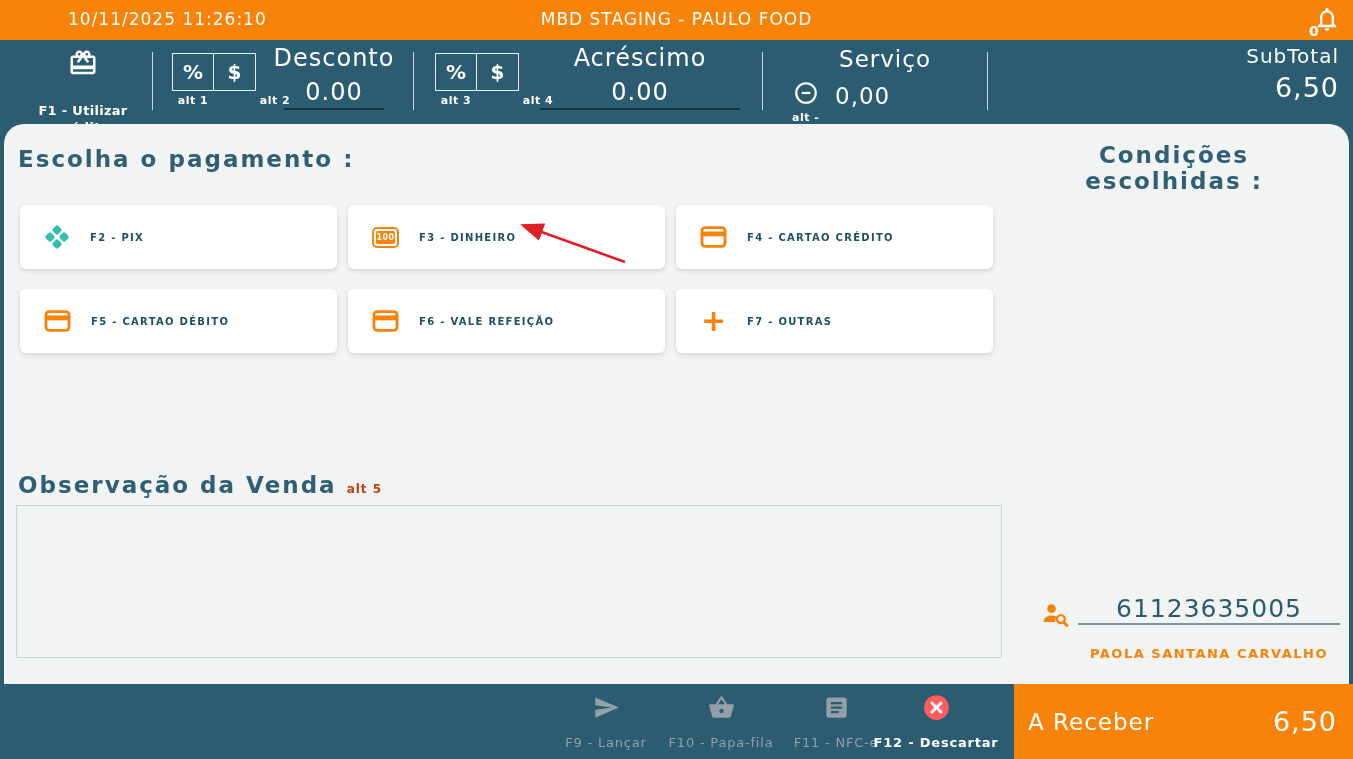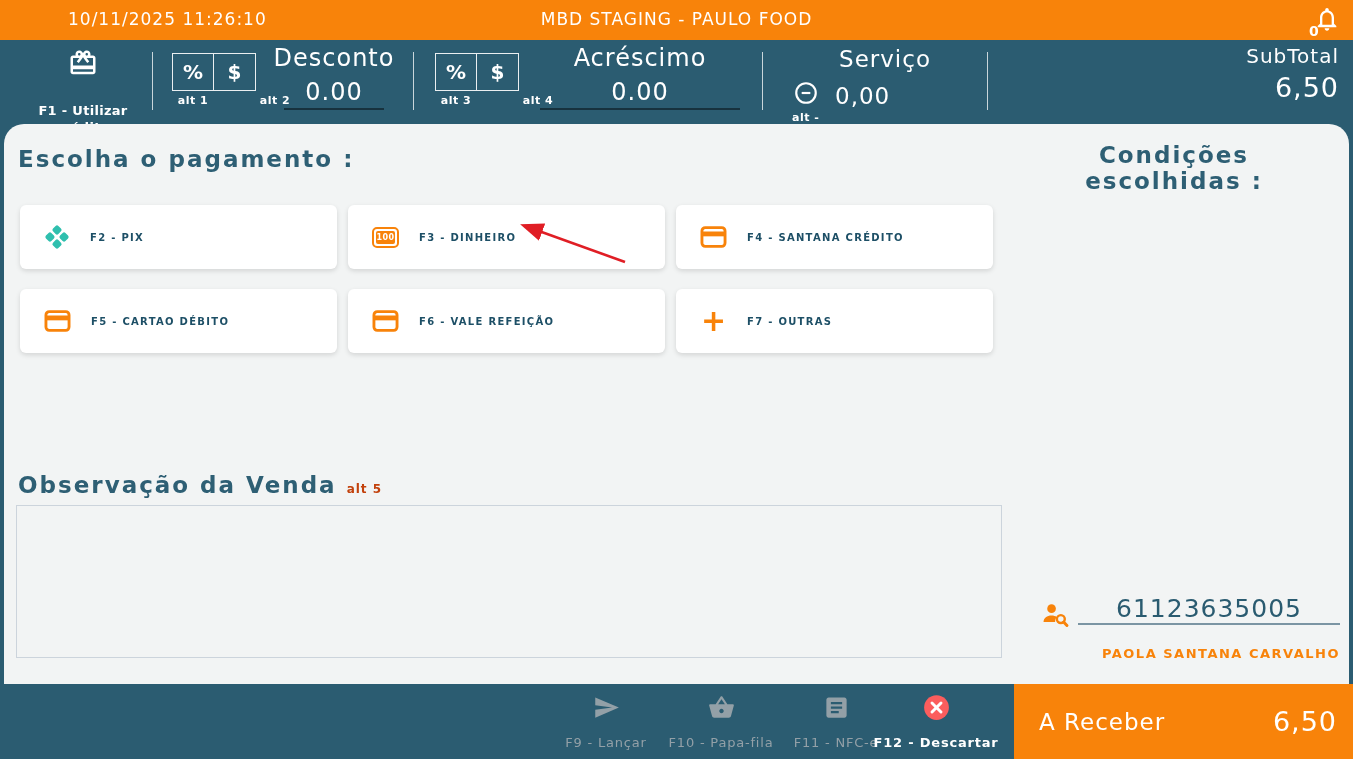--- a/index.html
+++ b/index.html
@@ -46,30 +46,30 @@
   .money-icon .inner { width:100%; height:100%; background:#f8830a; border-radius:2px; color:#fff; font-size:8px; font-weight:bold; display:flex; align-items:center; justify-content:center; letter-spacing:0.5px; }
   .plus-glyph { color:#f8830a; font-size:30px; font-weight:bold; line-height:24px; width:27px; text-align:center; }
 
   .obs-heading { position:absolute; left:14px; top:348px; font-size:23px; letter-spacing:2px; color:#2e5f74; }
   .obs-short { font-size:12px; font-weight:bold; color:#c2410c; letter-spacing:1px; margin-left:10px; }
   .obs-box { position:absolute; left:12px; top:381px; width:986px; height:153px; border:1px solid #ccd4dc; background:transparent; resize:none; font-family:"DejaVu Sans",sans-serif; font-size:15px; color:#2e5f74; padding:8px; outline:none; }
 
   .cust { position:absolute; left:1030px; top:470px; width:300px; }
   .cust-icon { position:absolute; left:8px; top:8px; cursor:pointer; }
   .cust-num { position:absolute; left:44px; top:0; width:262px; text-align:center; font-size:25px; letter-spacing:1px; color:#2a5b70; border-bottom:2px solid #7b95a3; cursor:text; }
-  .cust-name { position:absolute; left:44px; top:52px; width:262px; text-align:right; font-size:13px; font-weight:bold; color:#f8830a; letter-spacing:1.5px; }
+  .cust-name { position:absolute; left:44px; top:52px; width:262px; text-align:center; font-size:13px; font-weight:bold; color:#f8830a; letter-spacing:1.5px; }
 
   .arrow-svg { position:absolute; left:505px; top:92px; pointer-events:none; }
 
   
   .bottombar { position:absolute; left:0; top:684px; width:1172px; height:75px; background:#2b5c71; }
   .action { position:absolute; top:10px; text-align:center; cursor:pointer; }
   .action .alabel { font-size:13px; color:#93a0a7; letter-spacing:0.8px; margin-top:10px; }
   .action.active .alabel { color:#fff; font-weight:bold; }
-  .receivable { position:absolute; left:1014px; top:684px; width:339px; height:75px; background:#f8830a; color:#fff; display:flex; align-items:center; justify-content:space-between; padding:0 16px 0 25px; }
+  .receivable { position:absolute; left:1014px; top:684px; width:339px; height:75px; background:#f8830a; color:#fff; display:flex; align-items:center; justify-content:space-between; padding:0 16px 0 14px; }
   .receivable .rl { font-size:23px; letter-spacing:1px; }
   .receivable .rv { font-size:27px; letter-spacing:1px; }
 </style>
 </head>
 <body>
 
 <header class="topbar">
   <span class="dt">10/11/2025 11:26:10</span>
   <span class="title">MBD STAGING - PAULO FOOD</span>
   <span class="bell-wrap">
@@ -176,21 +176,21 @@
       <span class="inner">100</span>
     </span>
     <span class="plabel">F3 - DINHEIRO</span>
   </div>
 
   <div class="pay-btn" style="left:672px; top:81px">
     <svg width="27" height="22" viewBox="0 0 24 20">
       <rect x="1.5" y="1.5" width="21" height="17" rx="3" fill="none" stroke="#f8830a" stroke-width="2.6"></rect>
       <rect x="1.5" y="5" width="21" height="4.4" fill="#f8830a"></rect>
     </svg>
-    <span class="plabel">F4 - SANTANA CRÉDITO</span>
+    <span class="plabel">F4 - CARTAO CRÉDITO</span>
   </div>
 
   <div class="pay-btn" style="left:16px; top:165px">
     <svg width="27" height="22" viewBox="0 0 24 20">
       <rect x="1.5" y="1.5" width="21" height="17" rx="3" fill="none" stroke="#f8830a" stroke-width="2.6"></rect>
       <rect x="1.5" y="5" width="21" height="4.4" fill="#f8830a"></rect>
     </svg>
     <span class="plabel">F5 - CARTAO DÉBITO</span>
   </div>
 

